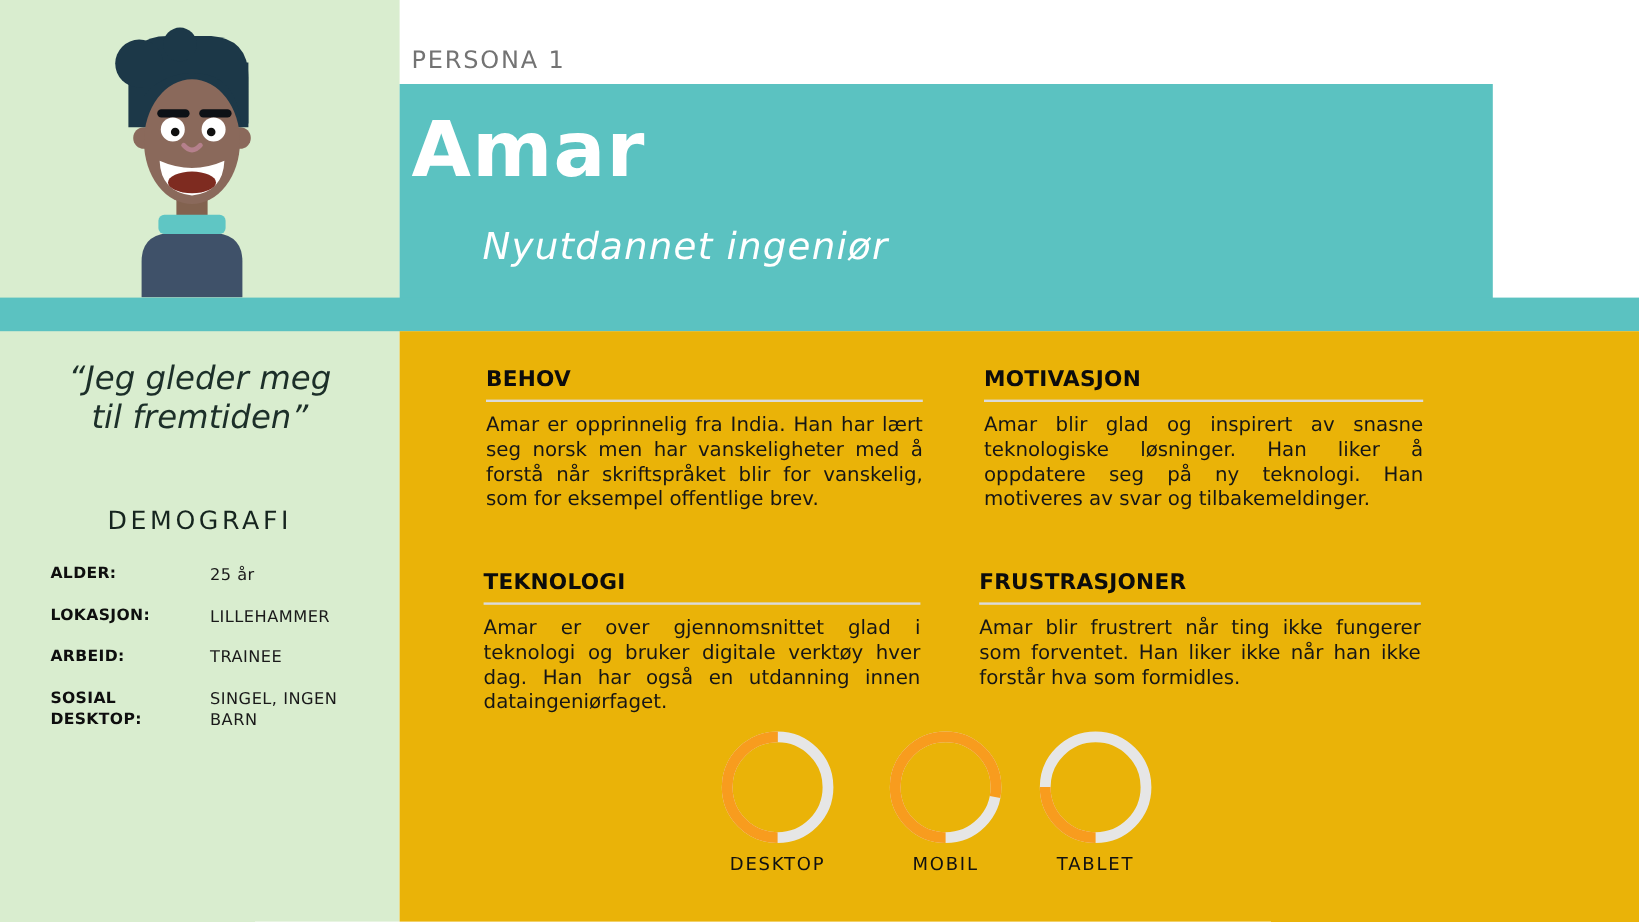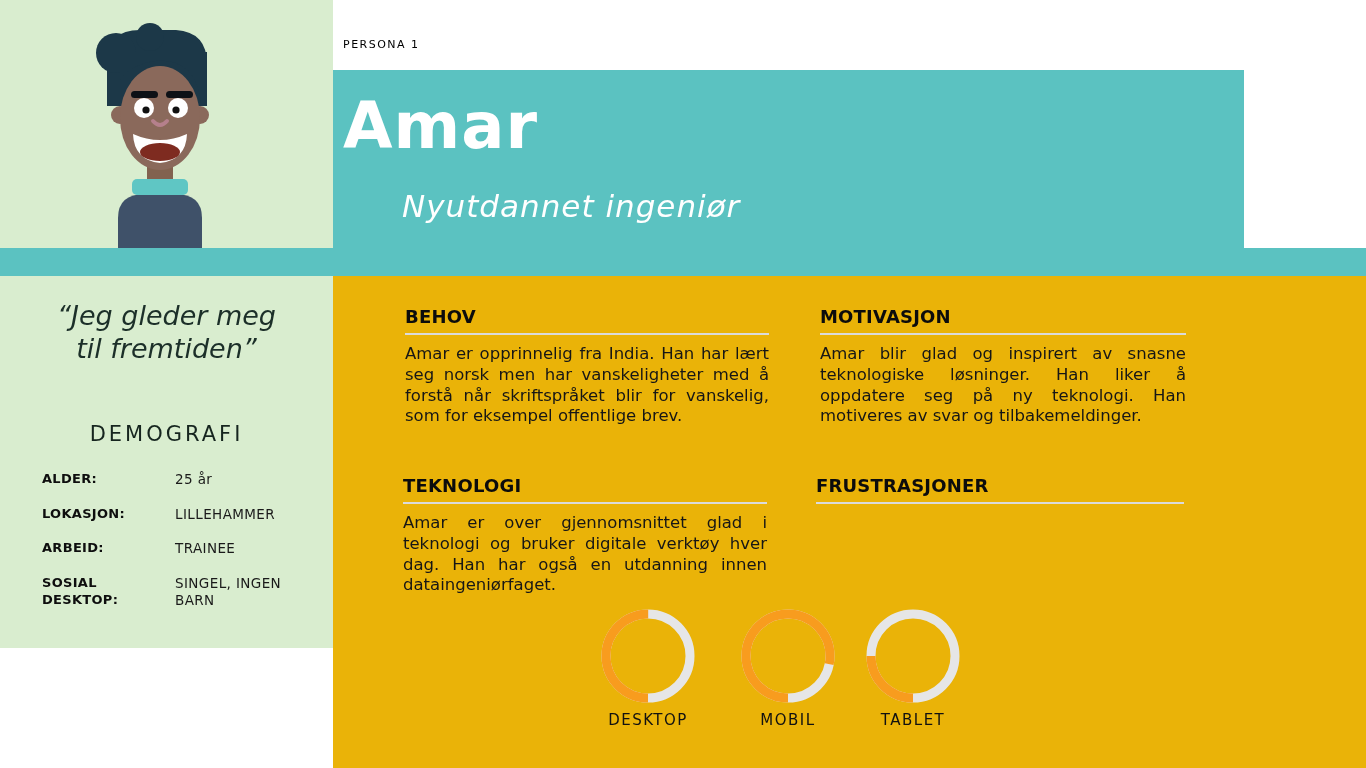--- a/index.html
+++ b/index.html
@@ -10,40 +10,40 @@
   }
   *{box-sizing:border-box;}
   html,body{margin:0;padding:0;}
   body{
     width:1366px;height:768px;overflow:hidden;background:#fff;
     font-family:"DejaVu Sans","Liberation Sans",sans-serif;
   }
   .stage{position:relative;width:1366px;height:768px;background:#fff;}
 
   
-  .left-col{position:absolute;left:0;top:0;width:333px;height:648px;background:var(--green);}
+  .left-col{position:absolute;left:0;top:0;width:333px;height:768px;background:var(--green);}
   .avatar-svg{position:absolute;left:0;top:0;display:block;}
   .quote{
     position:absolute;top:300px;left:0;width:333px;padding:0 45px;
     text-align:center;font-style:italic;font-weight:500;
     font-size:27px;line-height:1.22;color:#1C2F29;
   }
   .demo-title{
     position:absolute;top:422px;left:0;width:333px;text-align:center;
     font-size:21px;letter-spacing:3px;font-weight:500;color:#16251F;
   }
   .demo-rows{position:absolute;top:471px;left:42px;width:262px;}
   .demo-row{display:flex;align-items:flex-start;margin-bottom:17px;}
   .demo-label{width:133px;flex:0 0 133px;font-weight:700;font-size:13px;letter-spacing:0.3px;color:#0E0E0E;line-height:1.3;}
   .demo-value{width:129px;font-size:13.5px;letter-spacing:0.4px;color:#1A1A1A;line-height:1.3;}
 
   
   .persona-label{
     position:absolute;left:343px;top:38px;
-    font-size:11px;letter-spacing:1.5px;color:#000000;
+    font-size:20px;letter-spacing:1.5px;color:#737373;
   }
   .banner{position:absolute;left:333px;top:70px;width:911px;height:206px;background:var(--teal);color:#fff;}
   .banner .name{position:absolute;left:10px;top:24px;font-size:64px;font-weight:800;line-height:1;letter-spacing:1px;}
   .banner .subtitle{position:absolute;left:69px;top:118px;font-size:31px;font-style:italic;font-weight:300;letter-spacing:1px;}
   .stripe{position:absolute;left:0;top:248px;width:1366px;height:28px;background:var(--teal);}
 
   
   .main{position:absolute;left:333px;top:276px;right:0;bottom:0;background:#eab308;}
   .section{position:absolute;width:364px;}
   #sec0{left:72px;top:30px;}
@@ -144,20 +144,21 @@
     <div class="section" id="sec1">
       <h2>MOTIVASJON</h2>
       <p>Amar blir glad og inspirert av snasne teknologiske løsninger. Han liker å oppdatere seg på ny teknologi. Han motiveres av svar og tilbakemeldinger.</p>
     </div>
     <div class="section" id="sec2">
       <h2>TEKNOLOGI</h2>
       <p>Amar er over gjennomsnittet glad i teknologi og bruker digitale verktøy hver dag. Han har også en utdanning innen dataingeniørfaget.</p>
     </div>
     <div class="section" id="sec3">
       <h2>FRUSTRASJONER</h2>
+      <p>Amar blir frustrert når ting ikke fungerer som forventet. Han liker ikke når han ikke forstår hva som formidles.</p>
     </div>
 
     <div class="device" id="dev0">
       <svg width="96" height="96" viewBox="0 0 96 96">
         <circle class="track" cx="48" cy="48" r="42" fill="none" stroke="#E6E6E6" stroke-width="9"></circle>
         <circle class="arc" cx="48" cy="48" r="42" fill="none" stroke="#F89C1E" stroke-width="9" transform="rotate(90 48 48)" stroke-dasharray="131.94689145077132 263.89378290154264"></circle>
       </svg>
       <div class="dlabel">DESKTOP</div>
     </div>
     <div class="device" id="dev1">

